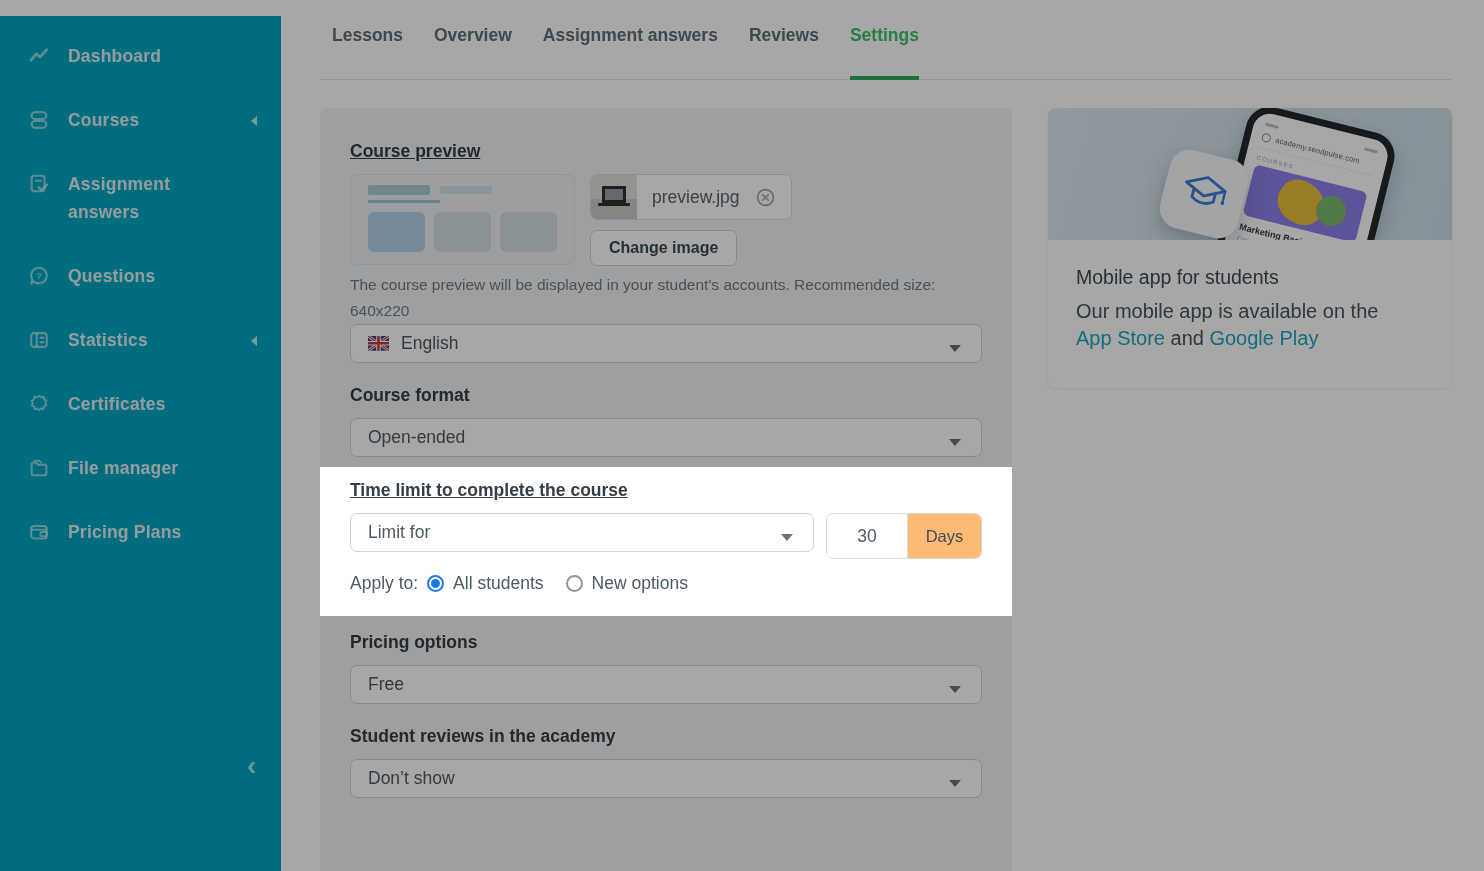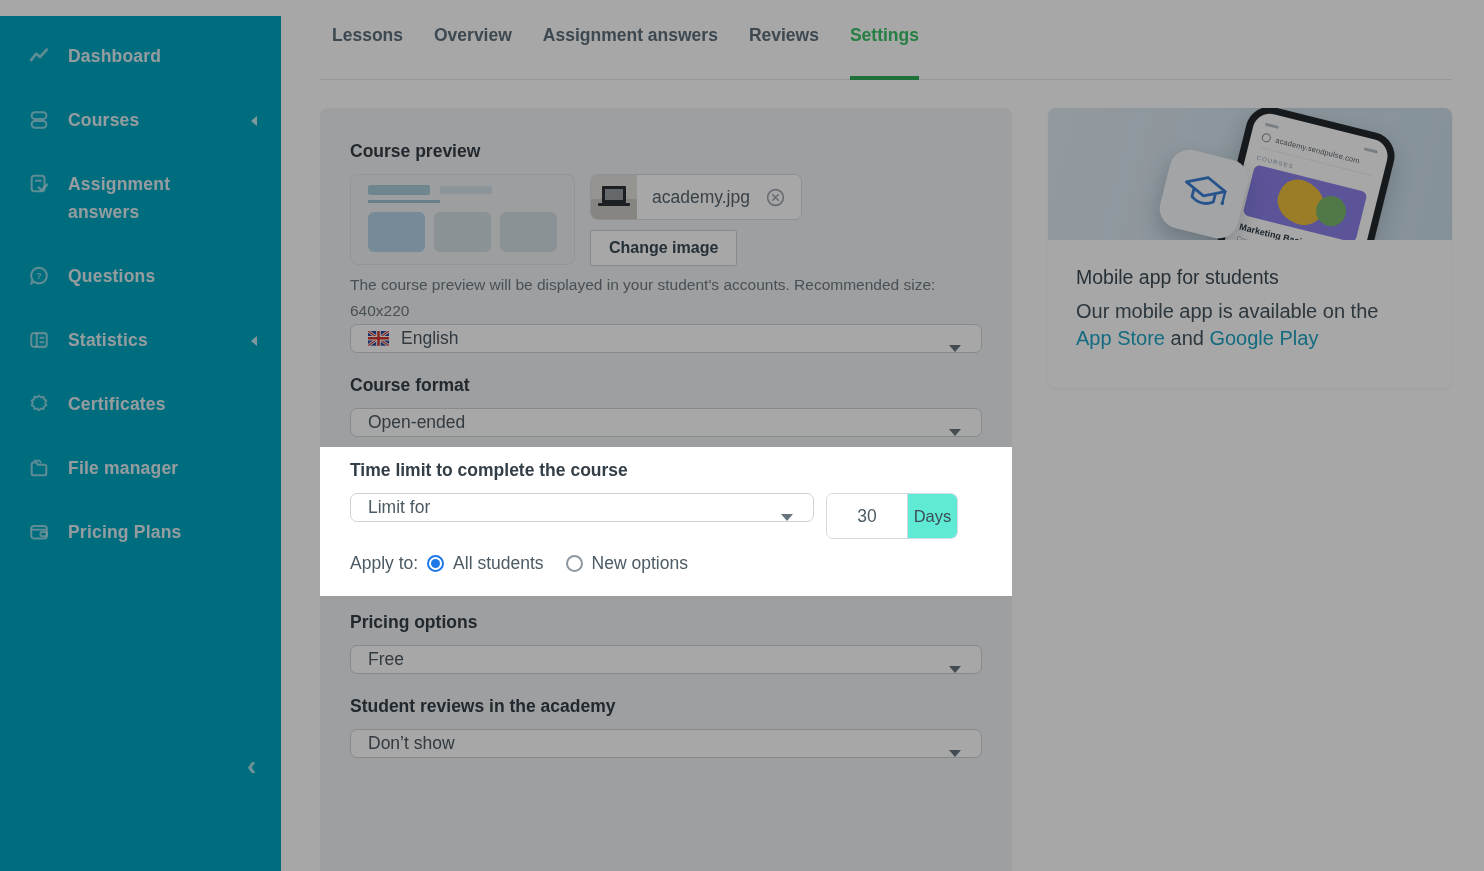--- a/index.html
+++ b/index.html
@@ -49,21 +49,21 @@
   .tab.active { color:#3cc268; border-bottom-color:#2fae57; }
 
   .content-row { display:flex; align-items:flex-start; margin-top:28px; }
 
   
   .settings-card {
     width:692px; min-height:820px; background:#f1f3f4;
     border-radius:8px; padding:33px 30px 30px;
   }
   .field-label { font-size:17.5px; font-weight:bold; color:#333e47; margin:22px 0 12px; }
-  .field-label.first { margin-top:0; }
+  .field-label.first { margin-top:0;text-decoration:underline; }
 
   .preview-row { display:flex; gap:15px; }
   .mock {
     width:225px; height:91px; background:#eef2f5; border:1px solid #dfe6ea;
     border-radius:8px; padding:10px 17px; flex:0 0 225px;
   }
   .mock-pills { display:flex; gap:10px; align-items:center; }
   .pill1 { width:62px; height:10px; background:#a9cfda; border-radius:2px; }
   .pill2 { width:52px; height:8px;  background:#d4e2e8; border-radius:2px; }
   .mock-underline { width:72px; height:3px; background:#9ec4d2; margin-top:5px; }
@@ -85,50 +85,50 @@
     position:absolute; left:11px; top:11px; width:24px; height:17px;
     background:#9aa0a5; border:3px solid #2c3136; border-radius:1px;
   }
   .laptop-base { position:absolute; left:7px; top:28px; width:32px; height:3px; background:#2c3136; border-radius:1px; }
   .chip-name { font-size:17.5px; color:#56656f; }
   .remove-icon { width:21px; height:21px; cursor:pointer; color:#9aa5ad; }
   .remove-icon svg { display:block; }
 
   .change-btn {
     height:36px; padding:0 18px; background:#fff; border:1px solid #ccd3d8;
-    border-radius:2px; font-family:"Liberation Sans", sans-serif;
+    border-radius:7px; font-family:"Liberation Sans", sans-serif;
     font-weight:bold; font-size:16px; color:#3b4a55; width:fit-content; cursor:pointer;
   }
   .helper { font-size:15.5px; color:#6d7b85; line-height:26px; max-width:616px; margin-top:6px; }
 
   .select {
-    height:29px; border:1px solid #ccd3d8; border-radius:7px; background:#fff;
+    height:39px; border:1px solid #ccd3d8; border-radius:7px; background:#fff;
     display:flex; align-items:center; padding:0 60px 0 17px;
     font-size:17.5px; color:#4c5a64; position:relative; cursor:pointer;
   }
   .caret-down {
     position:absolute; right:20px; top:20px; width:0; height:0;
     border-left:6px solid transparent; border-right:6px solid transparent;
     border-top:7px solid #66757e;
   }
   .flag { width:21px; height:15px; margin-right:12px; flex:0 0 21px; border-radius:1px; overflow:hidden; }
   .flag svg { display:block; }
 
   .limit-row { display:flex; gap:12px; margin-top:12px; }
   .select.limit { flex:0 0 464px; }
   .amount-group {
-    display:flex; width:132px; height:46px; border:1px solid #d4dade;
+    display:flex; width:156px; height:46px; border:1px solid #d4dade;
     border-radius:7px; overflow:hidden; background:#fff;
   }
   .amount-input {
     width:80px; border:none; outline:none; text-align:center;
     font-family:"Liberation Sans", sans-serif; font-size:17.5px; color:#4c5a64; background:#fff;
   }
   .amount-unit {
-    flex:1; background:#5eead4; border-left:1px solid #d4dade;
+    flex:1; background:#fdba74; border-left:1px solid #d4dade;
     display:flex; align-items:center; justify-content:center;
     font-size:16.5px; color:#3e4c57;
   }
 
   .apply-row { display:flex; align-items:center; margin-top:14px; font-size:17.5px; color:#4c5a64; }
   .apply-label { margin-right:9px; }
   .radio { width:17px; height:17px; border-radius:50%; display:inline-flex; align-items:center; justify-content:center; cursor:pointer; }
   .radio.on  { border:2px solid #1d79e8; }
   .radio.on .dot { width:9px; height:9px; border-radius:50%; background:#1d79e8; }
   .radio.off { border:2px solid #8d98a0; }
@@ -289,21 +289,21 @@
             <div class="mblock"></div>
           </div>
         </div>
 
         <div class="chip-col">
           <div class="file-chip">
             <div class="thumb">
               <div class="laptop-screen"></div>
               <div class="laptop-base"></div>
             </div>
-            <span class="chip-name">academy.jpg</span>
+            <span class="chip-name">preview.jpg</span>
             <span class="remove-icon">
               <svg viewBox="0 0 24 24" width="21" height="21">
                   <circle cx="12" cy="12" r="9" fill="none" stroke="currentColor" stroke-width="1.8"></circle>
                   <path d="M8.8 8.8 l6.4 6.4 M15.2 8.8 l-6.4 6.4" stroke="currentColor" stroke-width="1.8" stroke-linecap="round"></path>
                 </svg>
             </span>
           </div>
           <button class="change-btn">Change image</button>
         </div>
       </div>

